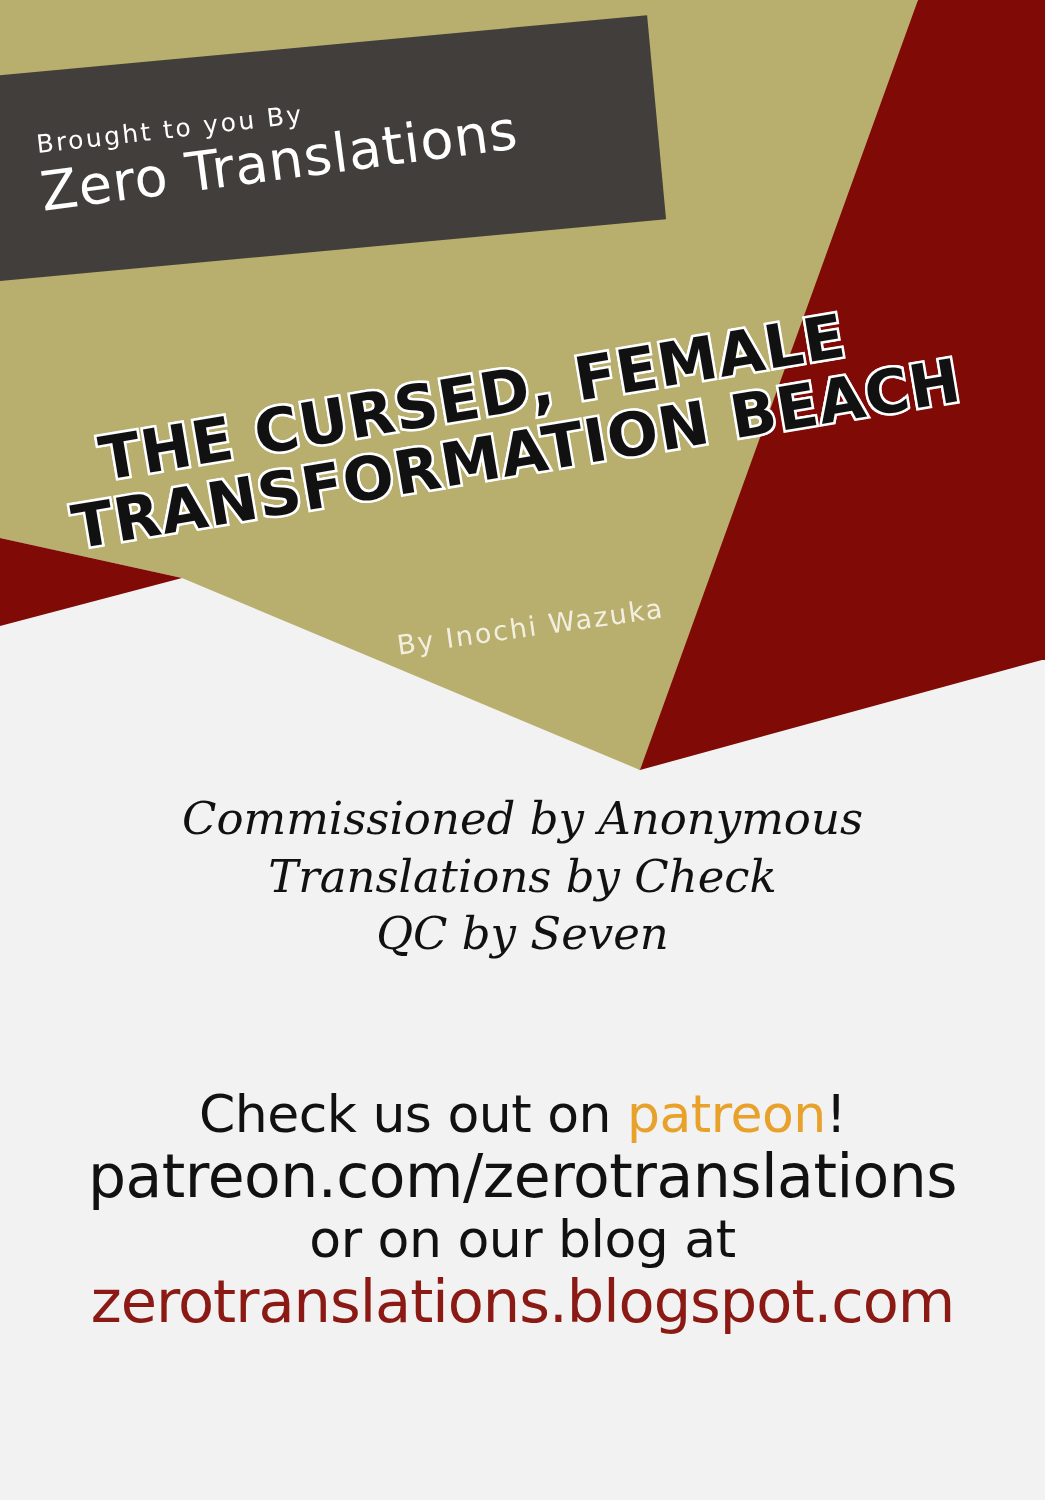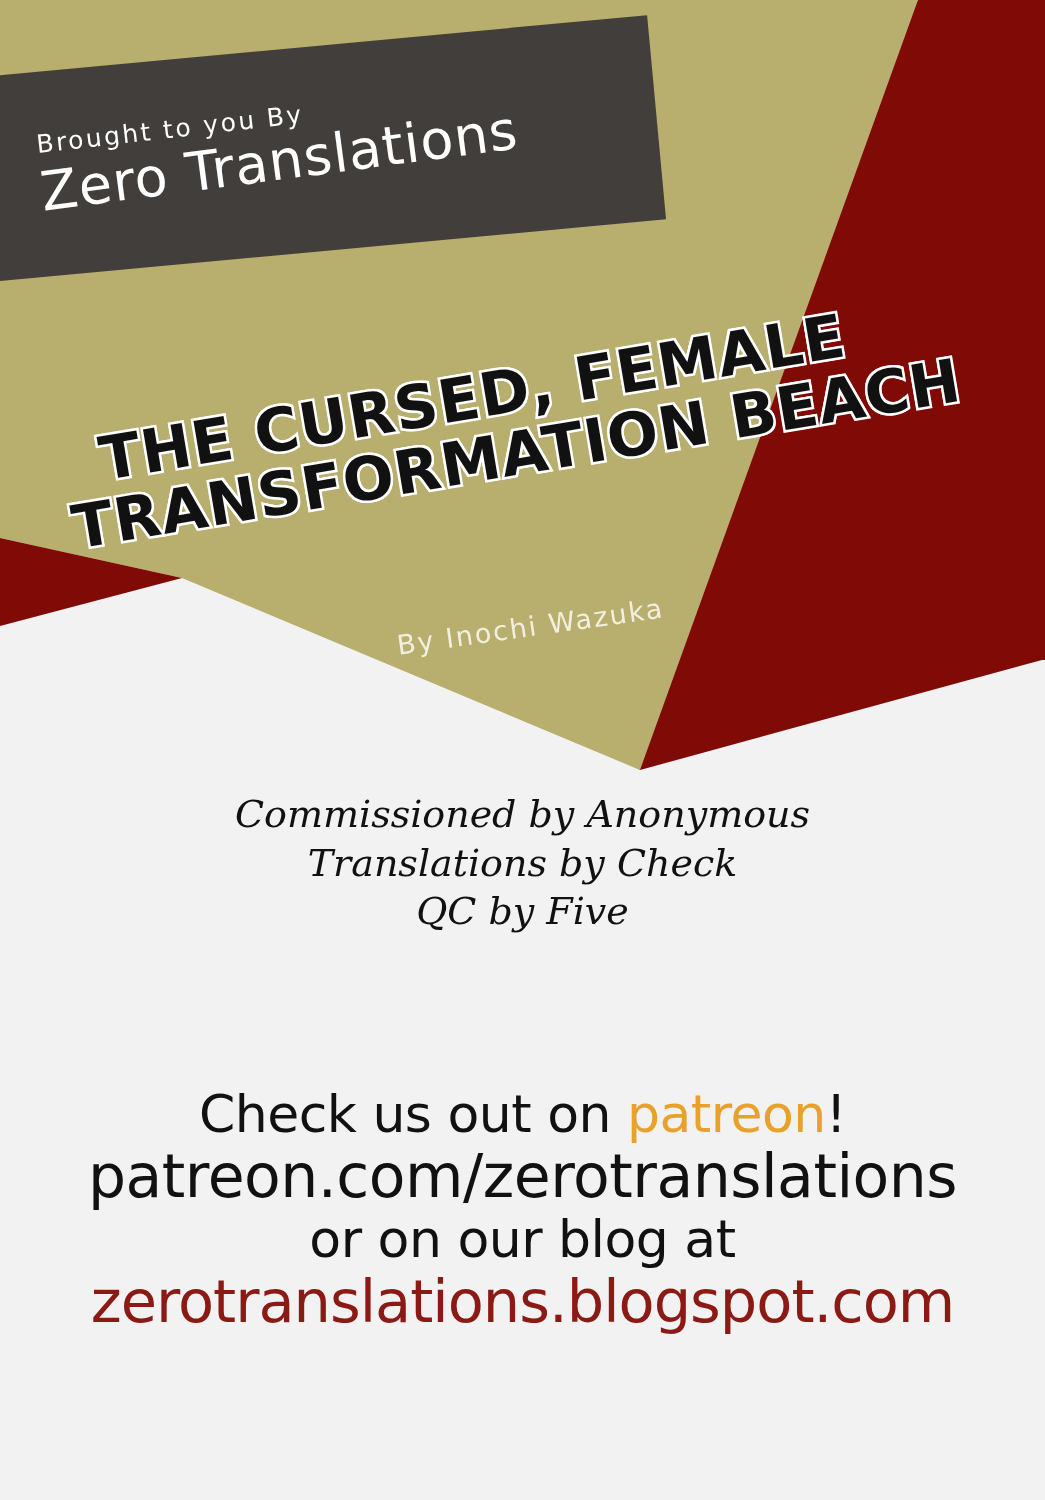--- a/index.html
+++ b/index.html
@@ -110,21 +110,21 @@
   .credits {
     position: absolute;
     left: 0;
     top: 790px;
     width: 1045px;
     text-align: center;
   }
   .credit-line {
     font-family: "DejaVu Serif", serif;
     font-style: italic;
-    font-size: 38px;
+    font-size: 45px;
     color: #111111;
     line-height: 1.28;
     white-space: nowrap;
   }
 
   
   .promo {
     position: absolute;
     left: 0;
     top: 1085px;
@@ -171,21 +171,21 @@
   <div class="title-wrap">
     <div class="title-line l1">THE CURSED, FEMALE</div>
     <div class="title-line l2">TRANSFORMATION BEACH</div>
   </div>
 
   <div class="byline">By Inochi Wazuka</div>
 
   <div class="credits">
     <div class="credit-line">Commissioned by Anonymous</div>
     <div class="credit-line">Translations by Check</div>
-    <div class="credit-line">QC by Five</div>
+    <div class="credit-line">QC by Seven</div>
   </div>
 
   <div class="promo">
     <div class="promo-line">
       <span>Check us out on </span><span class="patreon-word">patreon</span><span class="bang">!</span>
     </div>
     <div class="promo-line url">patreon.com/zerotranslations</div>
     <div class="promo-line">or on our blog at</div>
     <div class="promo-line blog">zerotranslations.blogspot.com</div>
   </div>

